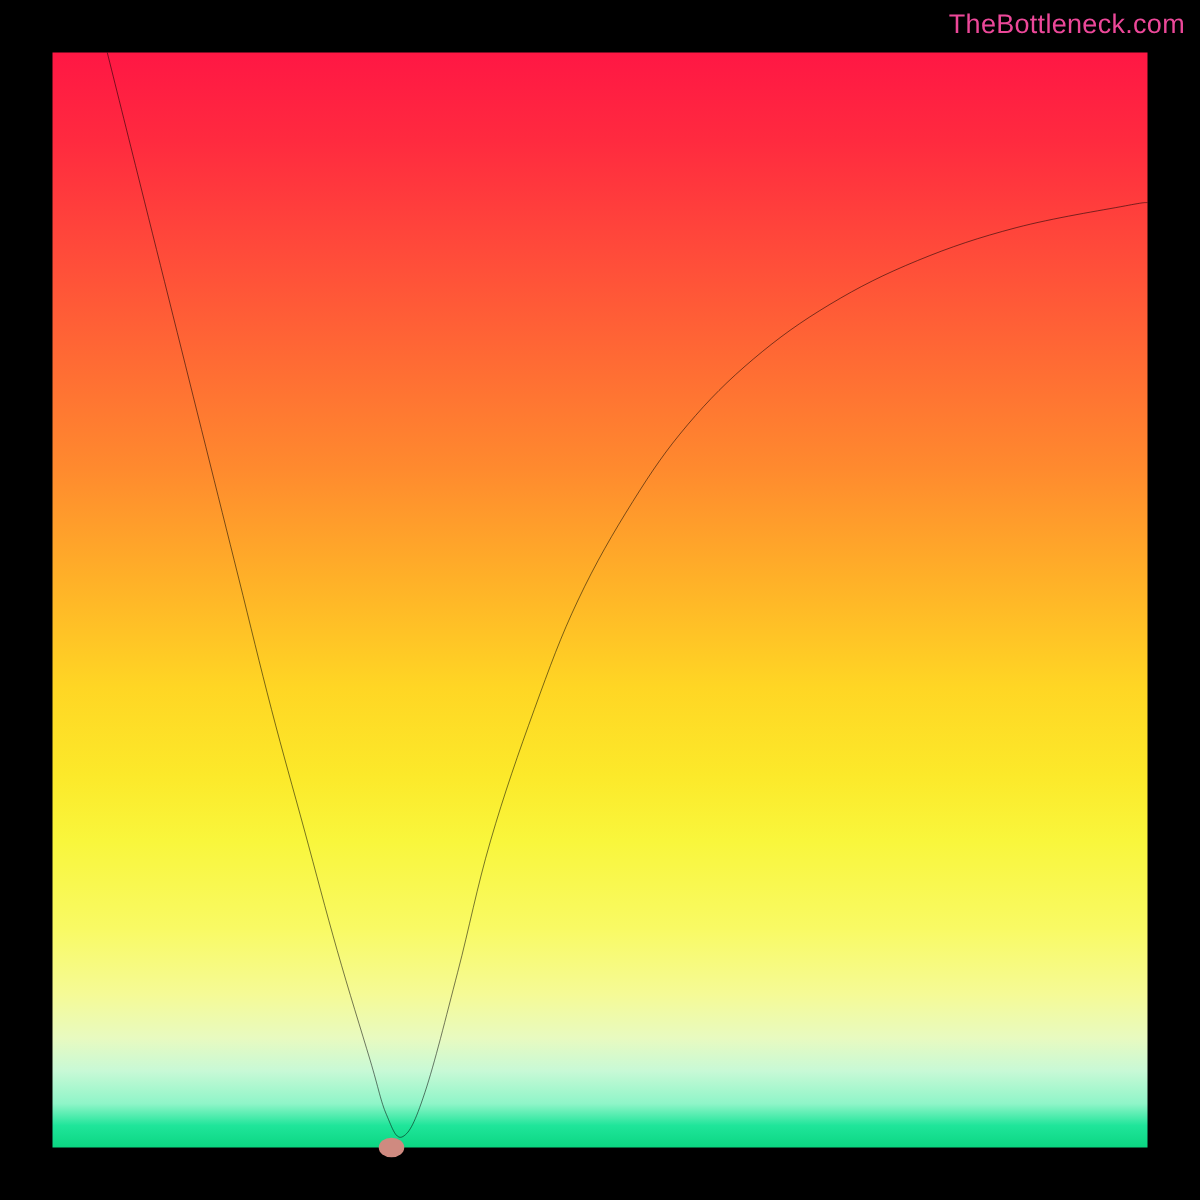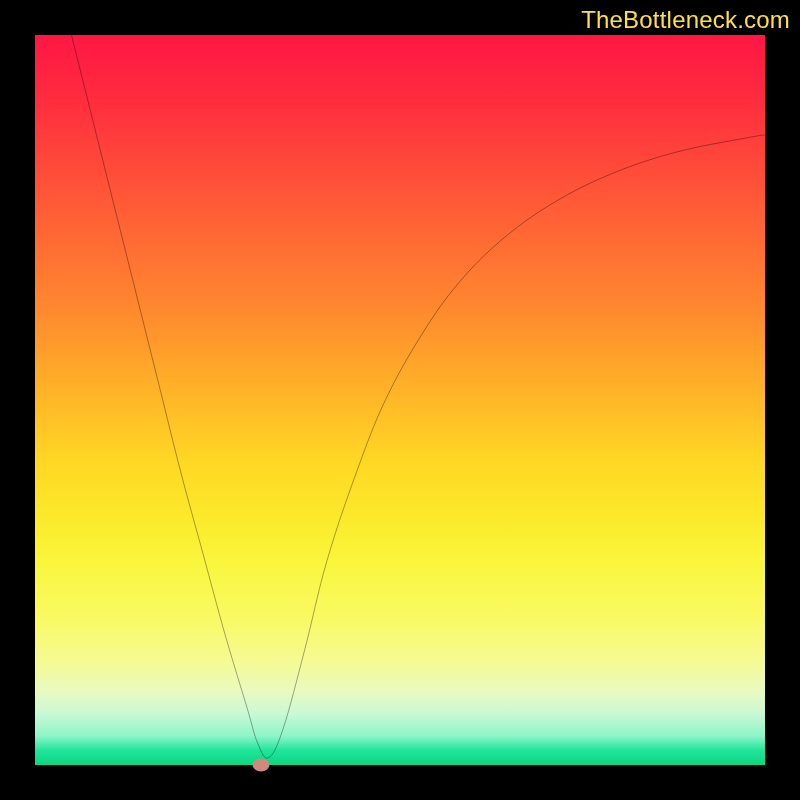--- a/index.html
+++ b/index.html
@@ -54,22 +54,22 @@
     width: 17px;
     height: 13px;
     border-radius: 50%;
     background: #cf8a80;
     transform: translate(-50%, -50%);
   }
   .attribution {
     position: absolute;
     top: 6px;
     right: 10px;
-    color: #fde047;
-    font-size: 24px;
+    color: #ec4899;
+    font-size: 18px;
     letter-spacing: 0.2px;
     font-weight: 500;
   }
 </style>
 </head>
 <body>
 
 <div class="frame">
 
   <div class="plot-area">

